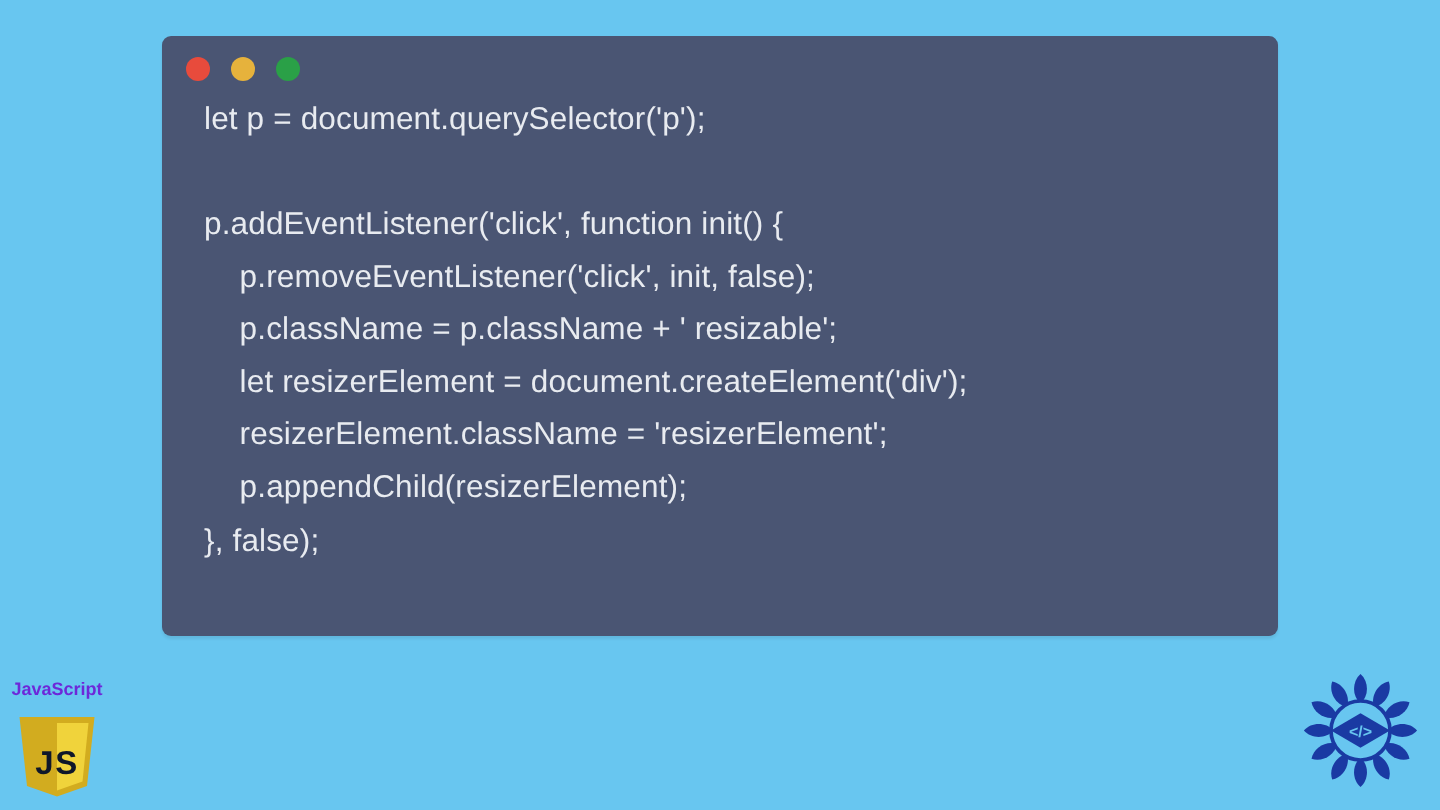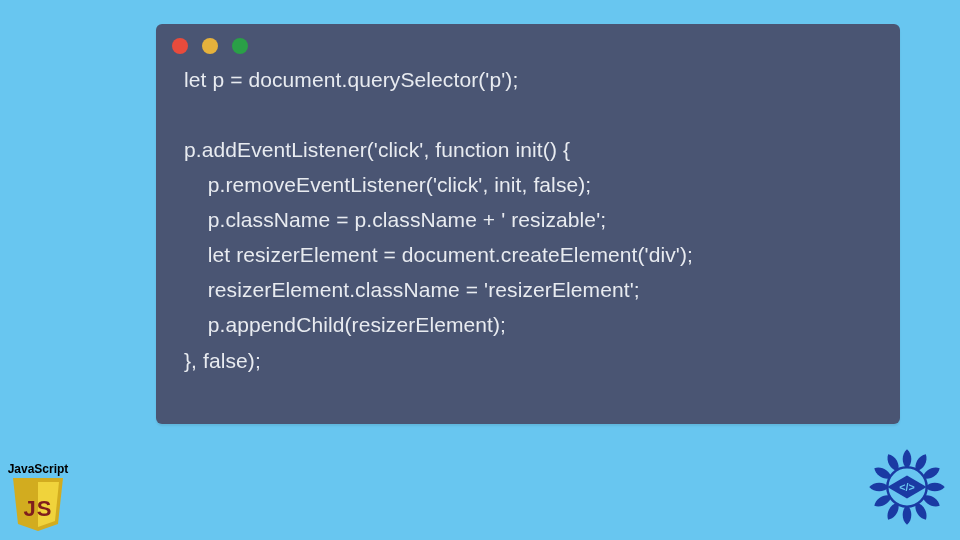--- a/index.html
+++ b/index.html
@@ -18,21 +18,20 @@
   }
   .window {
     position: absolute;
     left: 108px;
     top: 24px;
     width: 744px;
     height: 400px;
     background: #4a5573;
     border-radius: 6px;
     box-shadow: 0 2px 2px rgba(0,0,0,0.08);
-    margin-left: 48px;
   }
   .titlebar {
     padding: 14px 16px 8px 16px;
     display: flex;
     gap: 14px;
   }
   .dot {
     width: 16px;
     height: 16px;
     border-radius: 50%;
@@ -55,35 +54,35 @@
   .js-badge {
     position: absolute;
     left: 4px;
     bottom: 8px;
     width: 68px;
     text-align: center;
   }
   .js-badge .label {
     font-family: Arial, sans-serif;
     font-size: 12px;
-    color: #000000;
+    color: #6d28d9;
     font-weight: 700;
-    margin-bottom: 0;
+    margin-bottom: 10px;
   }
   .js-shield {
     width: 56px;
     height: 56px;
     margin: 0 auto;
     position: relative;
   }
   .js-shield svg { display:block; }
   .js-shield .js-text {
     position: absolute;
     left: 0; right: 0; bottom: 10px;
-    color: #7f1d1d;
+    color: #0f172a;
     font-weight: 800;
     font-size: 22px;
     text-align: center;
     letter-spacing: 1px;
   }
 
   
   .brand {
     position: absolute;
     right: 12px;

